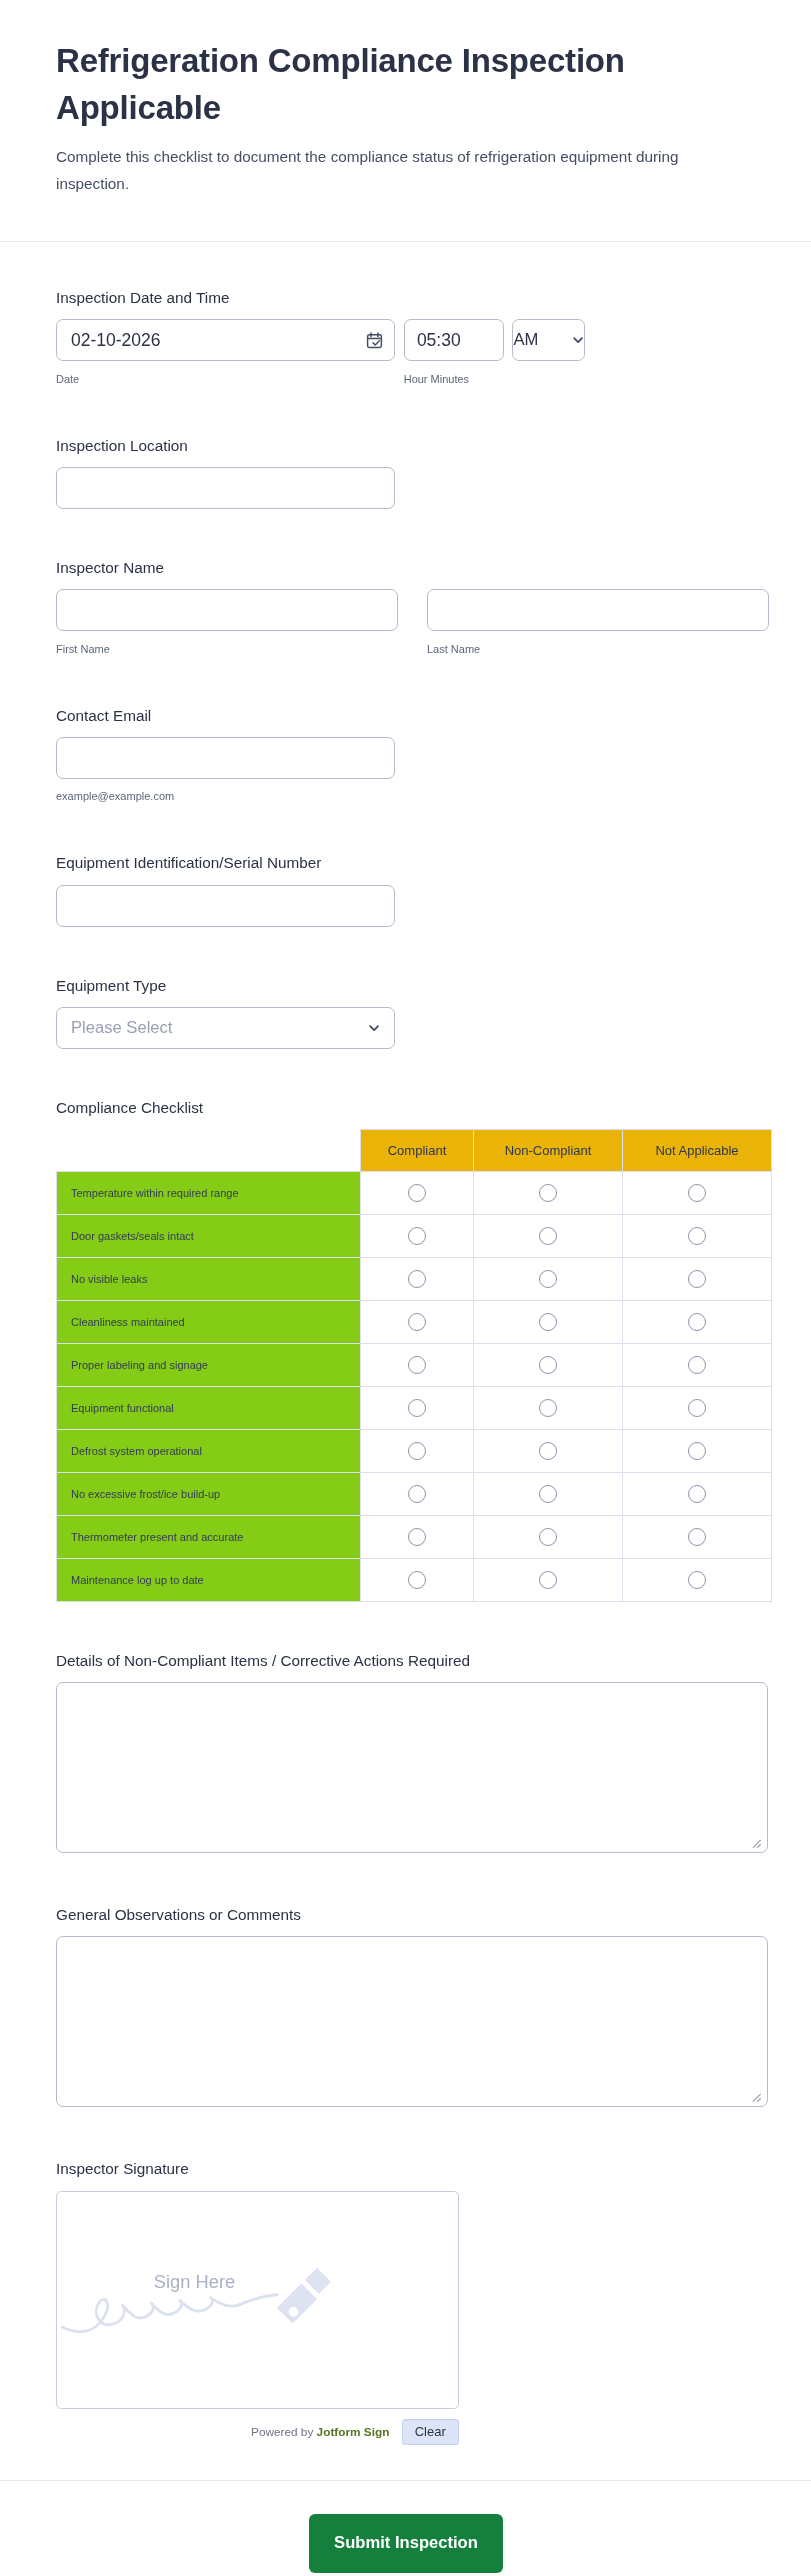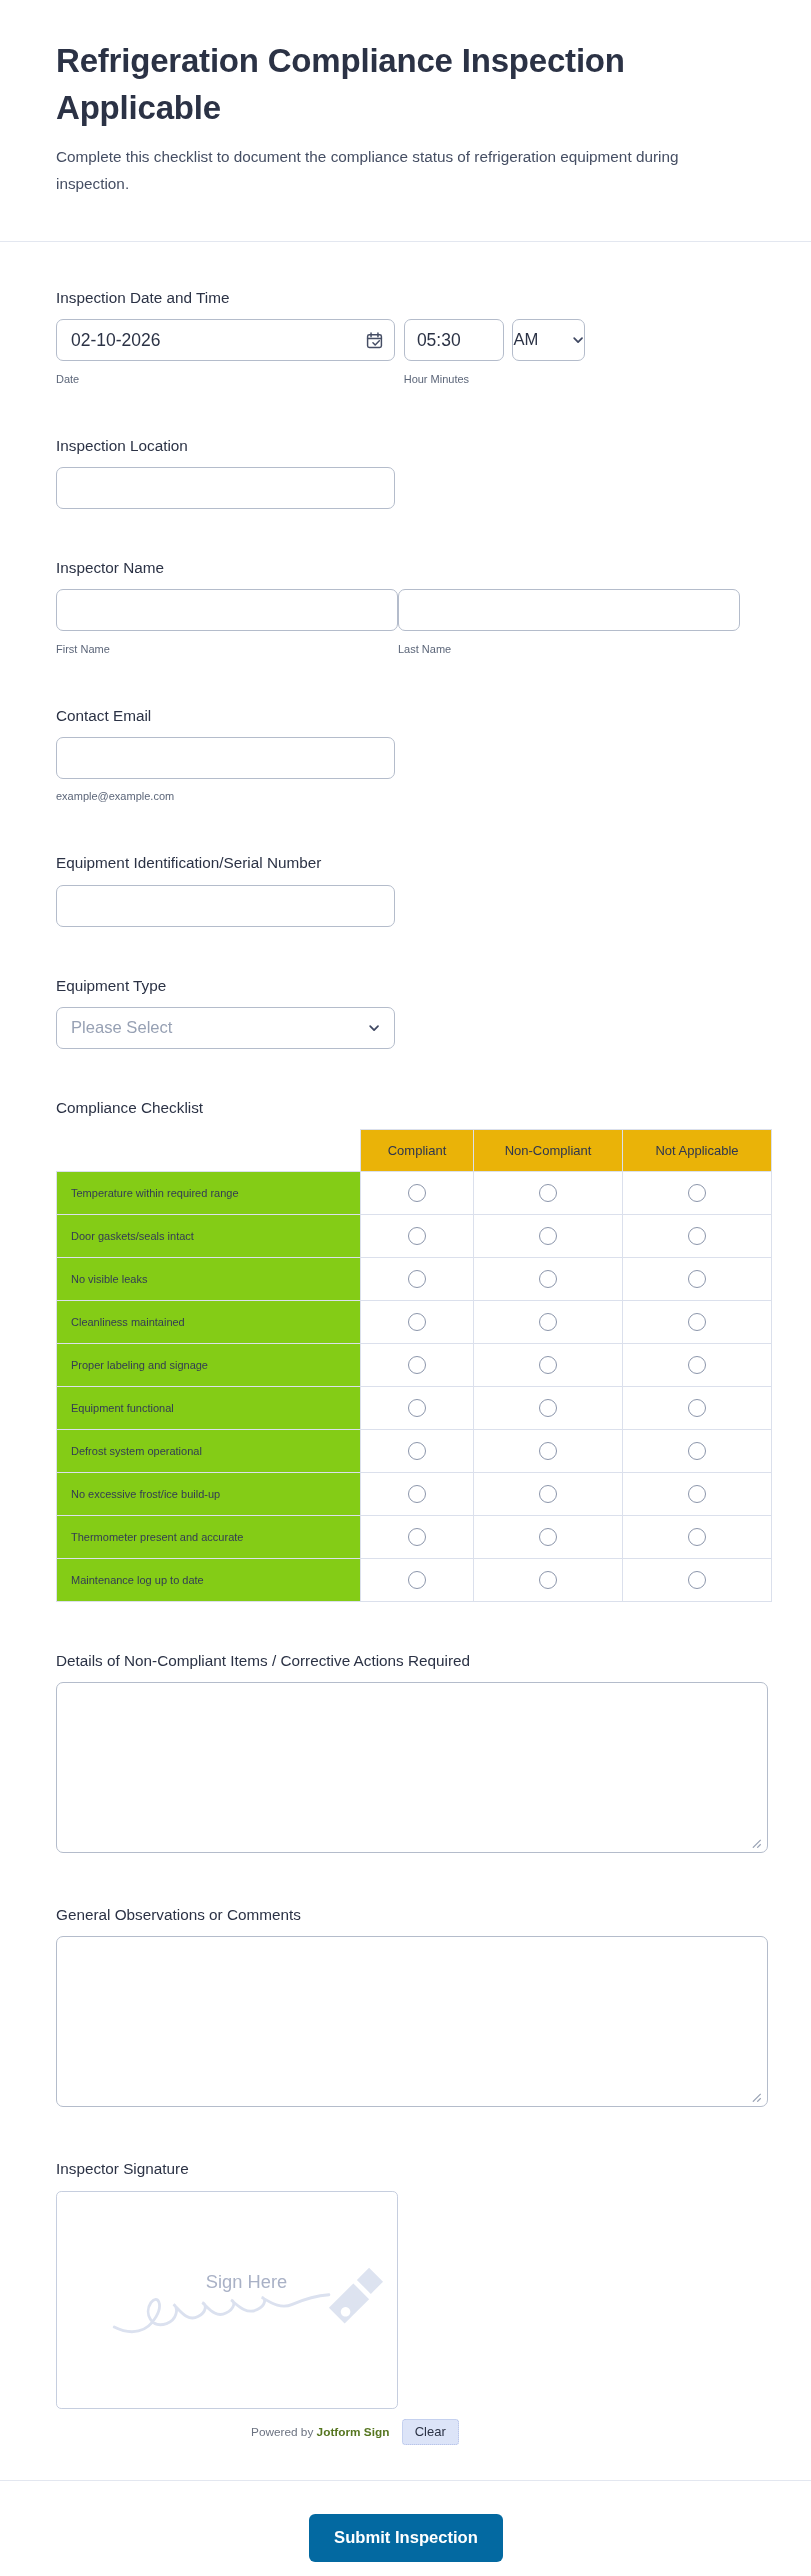--- a/index.html
+++ b/index.html
@@ -33,21 +33,21 @@
   .dt-col { display:flex; flex-direction:column; }
   .date-wrap { position:relative; width:339px; }
   .date-wrap .text-input { width:100%; padding-right:40px; }
   .cal-icon { position:absolute; right:11.3px; top:11.3px; width:19px; height:19px; }
   .time-input { width:100px; padding:0 12.2px; }
   .ampm-select { width:73px; display:flex; align-items:center; justify-content:space-between;
     padding:0 0; font-size:16.6px; cursor:pointer; }
   .chev { width:12.2px; height:12.2px; }
 
   
-  .name-row { display:flex; }
+  .name-row { display:flex; gap:29px; }
 
   
   .select { width:339px; display:flex; align-items:center; justify-content:space-between;
     padding:0 14px; cursor:pointer; }
   .placeholder { color:#97a1b4; font-size:16.6px; }
 
   
   .matrix { border-collapse:collapse; table-layout:fixed; width:715px; margin-top:12.2px; }
   .matrix col.c0 { width:304px; } .matrix col.c1 { width:113px; }
   .matrix col.c2 { width:149px; } .matrix col.c3 { width:149px; }
@@ -61,35 +61,35 @@
   .radio { display:inline-block; width:18.3px; height:18.3px; border:1.3px solid #8c96ab;
     border-radius:50%; background:#fff; vertical-align:middle; }
 
   
   .ta-wrap { position:relative; margin-top:12.2px; width:712px; }
   .textarea { width:712px; height:171px; border:1.3px solid #b4bccb; border-radius:7px;
     background:#fff; resize:none; font-family:inherit; font-size:15.7px; padding:10.5px 14px; outline:none; }
   .resize-grip { position:absolute; right:6.1px; bottom:7.9px; width:9.6px; height:9.6px; pointer-events:none; }
 
   
-  .sig-box { margin-top:12.2px; width:342px; height:218px; border:1.3px solid #c6cedf; border-radius:5.2px;
-    background:#fff; position:relative; display:flex; align-items:center; justify-content:flex-end; cursor:crosshair; }
+  .sig-box { margin-top:12.2px; width:403px; height:218px; border:1.3px solid #c6cedf; border-radius:5.2px;
+    background:#fff; position:relative; display:flex; align-items:center; justify-content:flex-start; cursor:crosshair; }
   .sig-inner { position:relative; width:288px; height:96px; }
   .sign-here { position:absolute; left:50%; top:19px; transform:translateX(-58%);
     font-size:18.3px; color:#a9b1c6; white-space:nowrap; }
   .sig-art { position:absolute; left:0; top:0; width:288px; height:96px; }
   .sig-footer { width:403px; margin-top:10.5px; display:flex; justify-content:flex-end; align-items:center; gap:12.2px; }
   .powered { font-size:11.8px; color:#6b7280; }
   .powered b { color:#55751f; font-weight:700; }
   .clear-btn { font-family:inherit; font-size:13px; color:#2b3245; background:#dce4f8;
     border:0.9px dotted #aebde6; border-radius:3.5px; padding:4.4px 12.2px; cursor:pointer; }
 
   
   .submit-bar { text-align:center; padding:33px 0 0 0; }
-  .submit-btn { width:194px; height:48px; background:#0369a1; border:none; border-radius:6.1px;
+  .submit-btn { width:194px; height:59px; background:#15803d; border:none; border-radius:6.1px;
     color:#fff; font-family:inherit; font-size:16.6px; font-weight:600; cursor:pointer; }
   .bottom-pad { height:45px; }
   svg { display:block; }
 </style>
 </head>
 <body>
 
 <div class="page">
 
   <div class="form-header">

